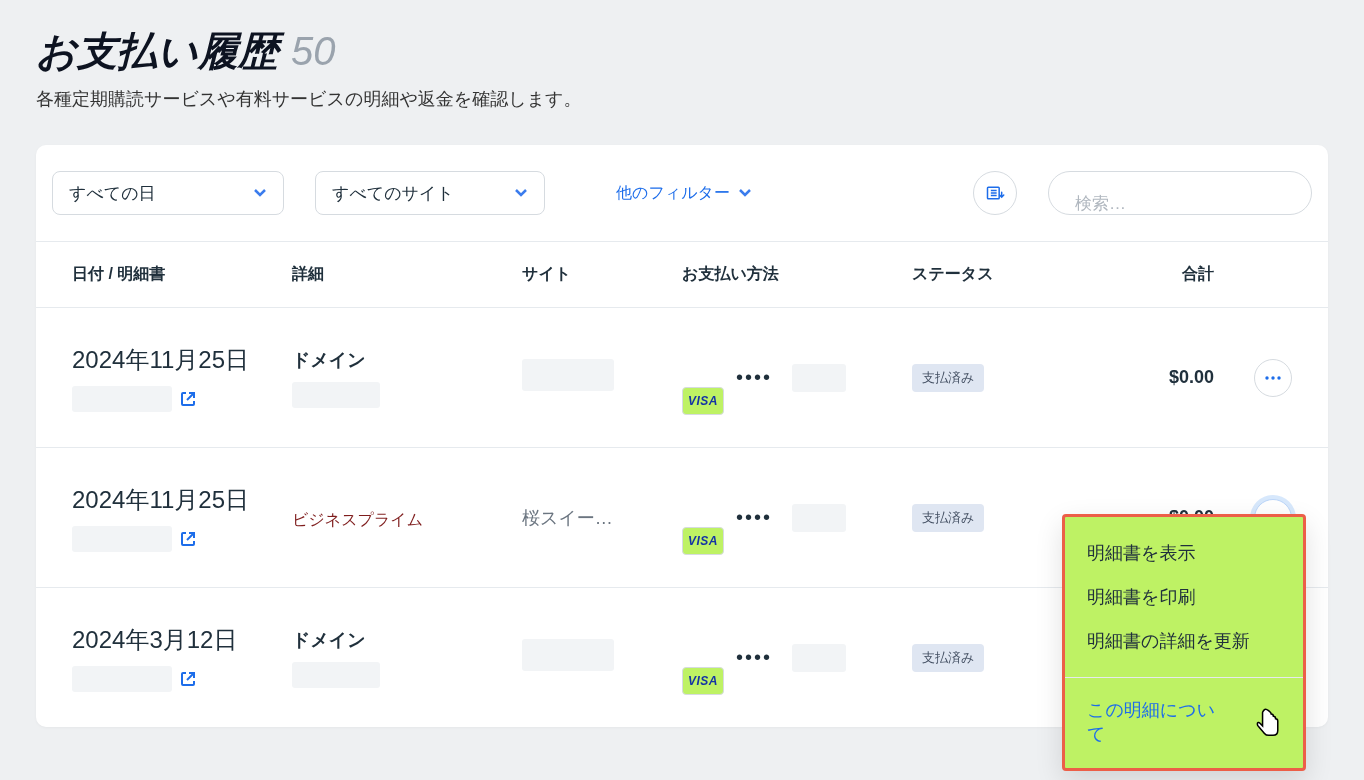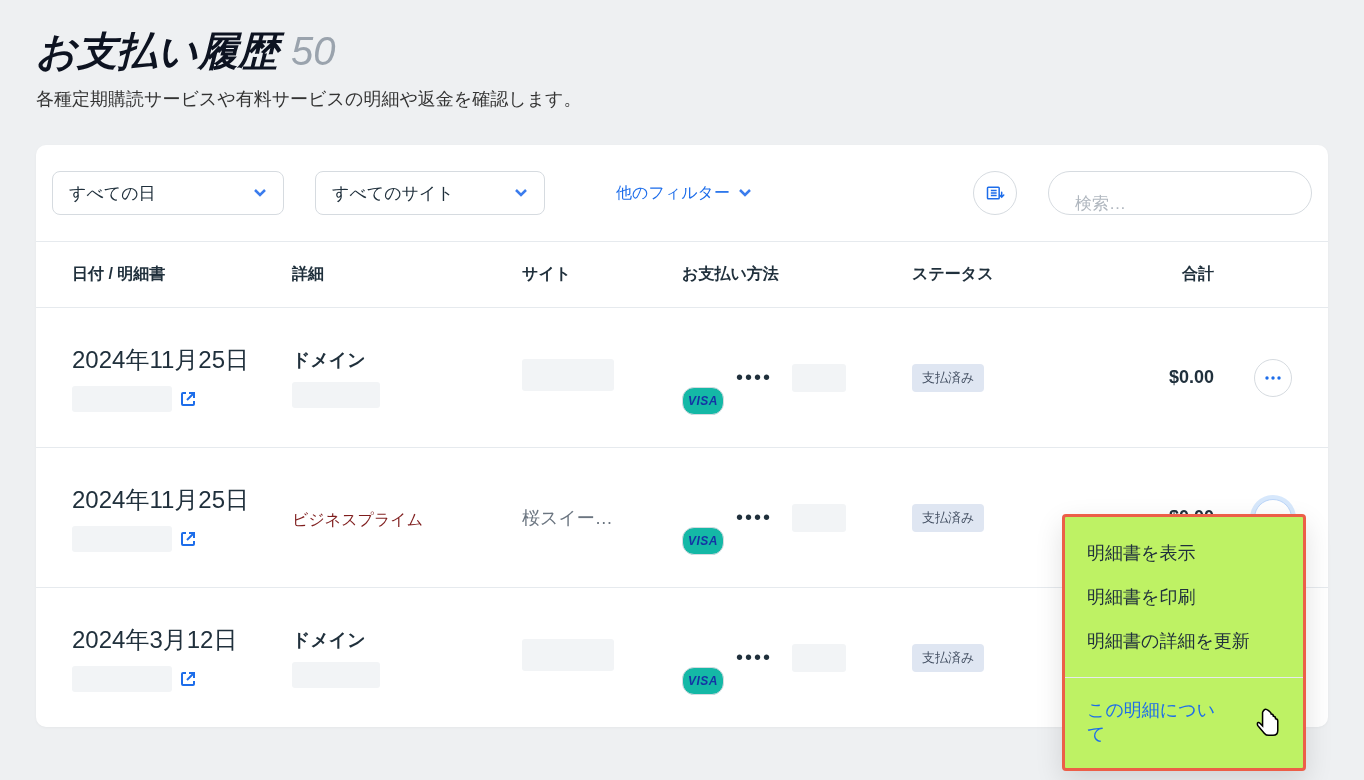--- a/index.html
+++ b/index.html
@@ -97,26 +97,26 @@
 .ext-icon { width: 16px; height: 16px; fill: none; stroke: #1d6dea; stroke-width: 2; }
 
 .detail-cell .main { font-size: 18px; font-weight: 700; color: #20303c; }
 .detail-cell .sub { font-size: 16px; color: #7f1d1d; margin-top: 6px; }
 
 .site-cell { font-size: 18px; color: #6b7580; white-space: nowrap; overflow: hidden; text-overflow: ellipsis; }
 .site-cell .ph-site { display:inline-block; }
 
 .pay-cell { display: flex; align-items: center; gap: 12px; }
 .visa-badge {
-  border: 1px solid #d6dbe0; border-radius: 12px;
+  border: 1px solid #d6dbe0; border-radius: 4px;
   width: 42px; height: 28px; display: flex; align-items: center; justify-content: center;
   font-family: Arial, sans-serif;
   font-weight: 800; font-style: italic; font-size: 12px; color: #1434a4;
   letter-spacing: 0.5px;
-  background: #14b8a6;
+  background: #bef264;
   margin-top: 47px;
 }
 .dots { font-size: 20px; letter-spacing: 2px; color: #20303c; }
 
 .status-badge {
   display: inline-flex; align-items: center;
   background: #dfe6f2; color: #445063;
   font-size: 13px; padding: 5px 10px; border-radius: 4px;
 }
 

